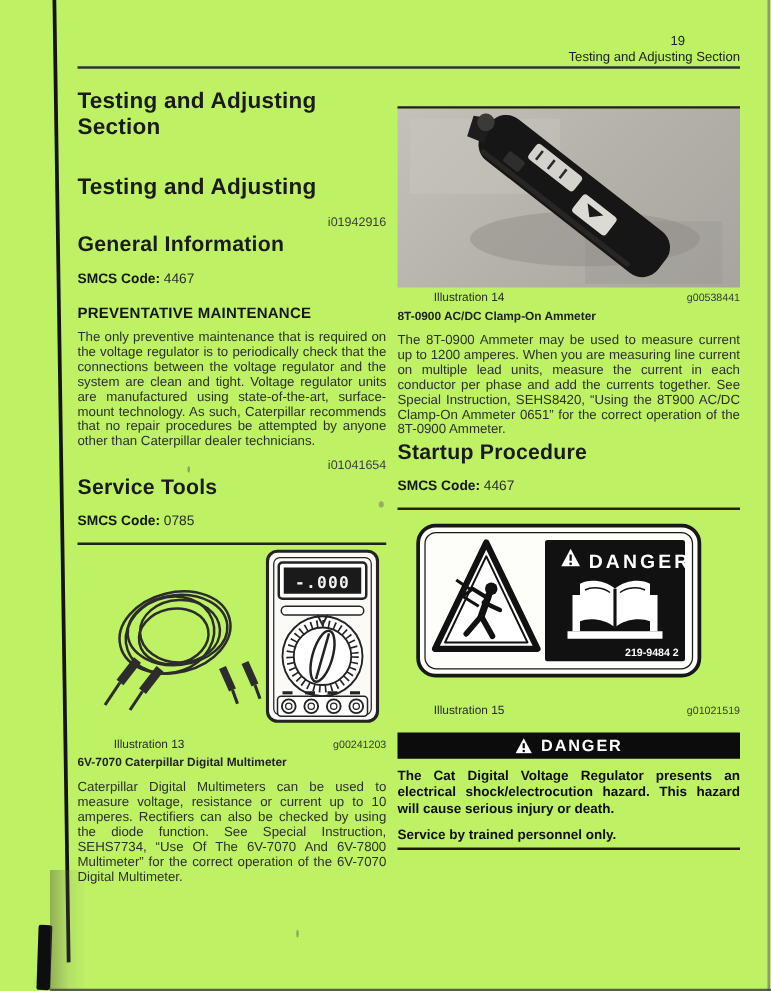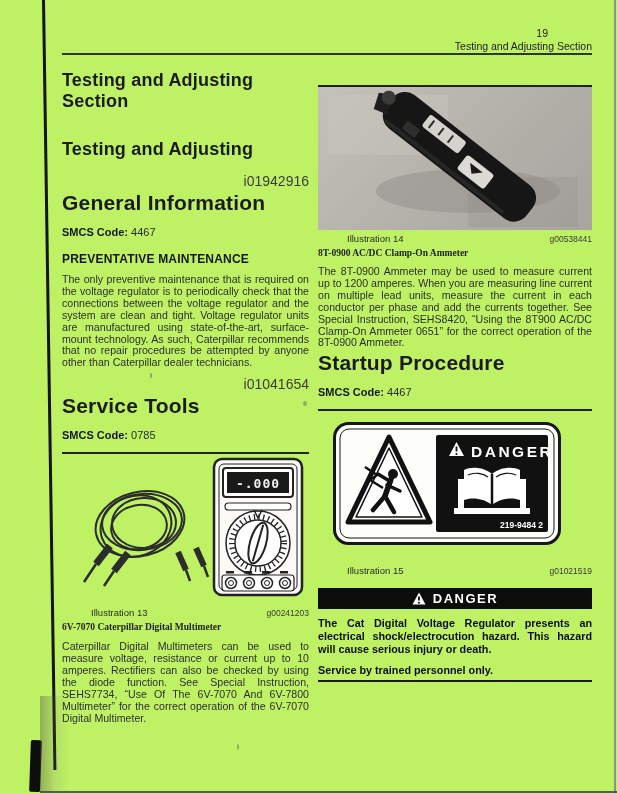--- a/index.html
+++ b/index.html
@@ -22,32 +22,32 @@
   .page-num{display:block;font-size:10.5px;padding-right:44px;color:#222;}
   .header-title{display:block;font-size:10.5px;margin-top:1px;color:#222;}
   .header-rule{position:absolute;top:53px;left:62px;width:530px;height:2px;background:#35332f;}
 
   
   .col-left{position:absolute;left:62px;top:62px;width:247px;}
   .col-right{position:absolute;left:318px;top:85px;width:274px;}
 
   .h-section{font-size:18px;font-weight:bold;line-height:21px;color:#1b1b1b;margin:8px 0 0;letter-spacing:.2px;}
   .h-sub{font-size:18px;font-weight:bold;color:#1b1b1b;margin:27px 0 0;letter-spacing:.2px;}
-  .docid{font-size:14px;color:#3c3c3c;text-align:right;margin-top:13px;}
-  .h2{font-size:21px;font-weight:bold;color:#1b1b1b;margin:2px 0 0;letter-spacing:.2px;}
+  .docid{font-size:10px;color:#3c3c3c;text-align:right;margin-top:13px;}
+  .h2{font-size:17px;font-weight:bold;color:#1b1b1b;margin:2px 0 0;letter-spacing:.2px;}
   .smcs{font-size:11px;margin-top:11px;}
   .smcs b{color:#161616;}
   .h3{font-size:12px;font-weight:bold;color:#161616;margin:14px 0 0;letter-spacing:.2px;}
   .body-p{font-size:10.6px;line-height:11.9px;text-align:justify;margin:8px 0 0;color:#2e2e2e;}
 
   .illus{margin-top:11px;border-top:2px solid #23211e;}
   .caption{display:flex;justify-content:space-between;align-items:baseline;margin-top:3px;padding-left:29px;}
   .cap-label{font-size:9.5px;color:#2c2c2c;}
   .cap-ref{font-size:8.5px;color:#3a3a3a;}
-  .subcap{font-size:9.5px;font-weight:bold;color:#222;margin-top:4px;font-family:Liberation Serif, serif;}
+  .subcap{font-size:9.5px;font-weight:bold;color:#222;margin-top:4px;}
 
   .photo{height:143px;background:linear-gradient(135deg,#c4c1bb 0%,#b3b0aa 55%,#a8a5a0 100%);}
 
   
   .danger-box{margin-top:12px;border-bottom:2px solid #1c1a18;padding-bottom:3px;}
   .danger-bar{background:#0c0c0c;color:#fff;height:21px;display:flex;align-items:center;
               justify-content:center;gap:7px;font-weight:bold;font-size:13px;letter-spacing:1.5px;}
   .danger-p{font-size:10.8px;font-weight:bold;line-height:12.6px;text-align:justify;
             margin:9px 0 0;color:#0e0e0e;}
   .danger-p:first-of-type{margin-top:8px;}

